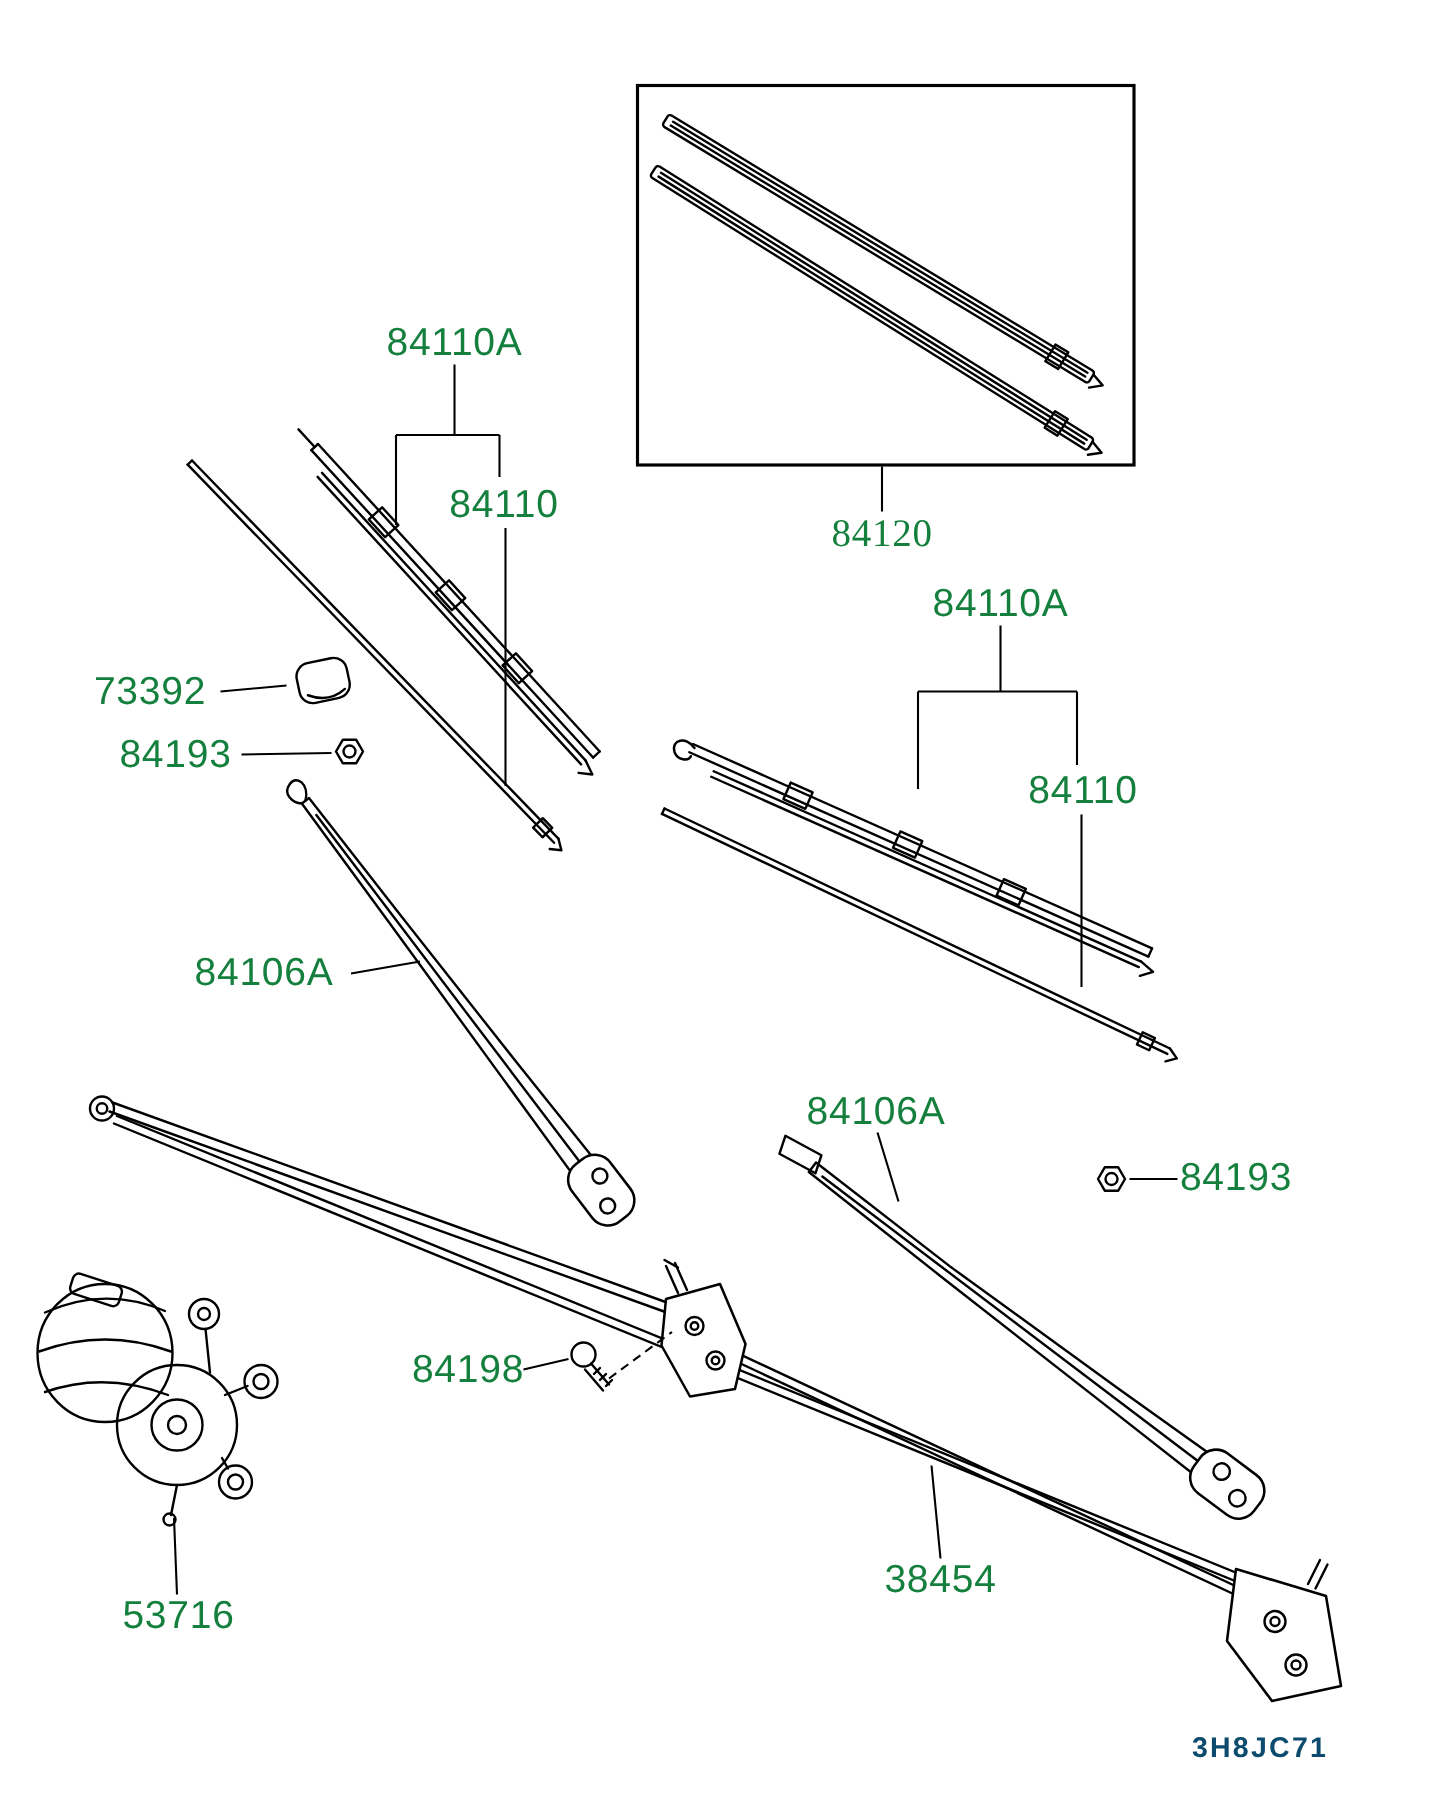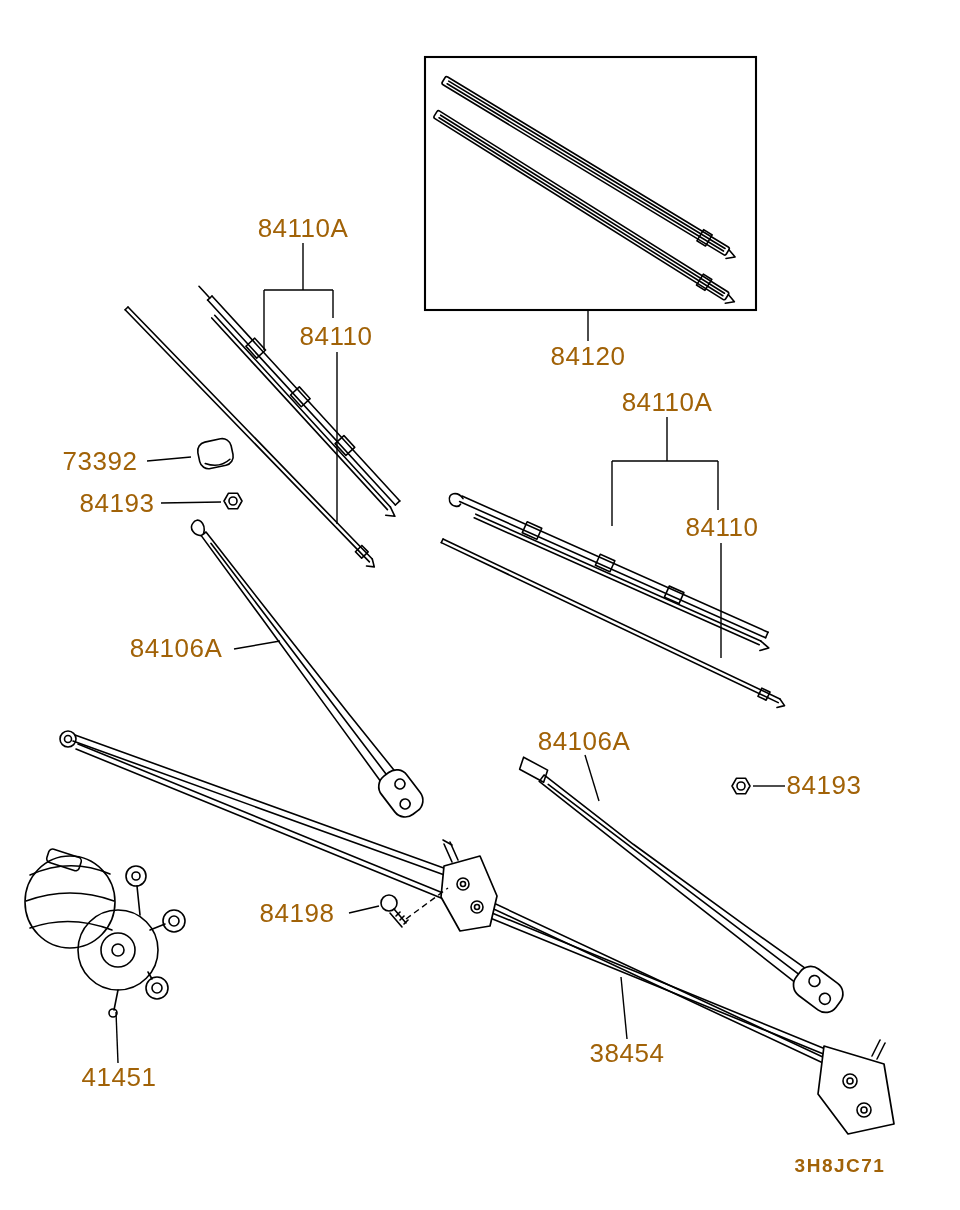--- a/index.html
+++ b/index.html
@@ -17,31 +17,31 @@
   }
   #artwork {
     position: absolute;
     left: 0;
     top: 0;
   }
   .part-label {
     position: absolute;
     transform: translate(-50%, -50%);
     font-size: 26px;
-    color: #a16207;
+    color: #15803d;
     white-space: nowrap;
     letter-spacing: 0.5px;
   }
   .diagram-code {
     position: absolute;
     transform: translate(-50%, -50%);
     font-size: 19px;
     font-weight: bold;
     letter-spacing: 1.5px;
-    color: #a16207;
+    color: #0c4a6e;
     white-space: nowrap;
   }
   .art   { fill: none; stroke: #000; stroke-width: 1.6; stroke-linecap: round; stroke-linejoin: round; }
   .thick { fill: none; stroke: #000; stroke-width: 2.1; }
   .plate { fill: #ffffff; stroke: #000; stroke-width: 1.7; stroke-linejoin: round; }
   .lead  { fill: none; stroke: #000; stroke-width: 1.4; }
   .dash  { fill: none; stroke: #000; stroke-width: 1.4; stroke-dasharray: 6 4; }
 </style>
 </head>
 <body>
@@ -243,37 +243,37 @@
       <line class="lead" x1="627" y1="1039" x2="621" y2="977"></line>
 
       <line class="lead" x1="118" y1="1063" x2="116" y2="1012"></line>
     </g>
   </svg>
 
   <div class="part-label" style="left:303px; top:228px;">84110A</div>
 
   <div class="part-label" style="left:336px; top:336px;">84110</div>
 
-  <div class="part-label" style="left:588px; top:356px;">84120</div>
+  <div class="part-label" style="left:588px; top:356px;font-family:Liberation Serif, serif;">84120</div>
 
   <div class="part-label" style="left:667px; top:402px;">84110A</div>
 
   <div class="part-label" style="left:722px; top:527px;">84110</div>
 
   <div class="part-label" style="left:100px; top:461px;">73392</div>
 
   <div class="part-label" style="left:117px; top:503px;">84193</div>
 
   <div class="part-label" style="left:176px; top:648px;">84106A</div>
 
   <div class="part-label" style="left:584px; top:741px;">84106A</div>
 
   <div class="part-label" style="left:824px; top:785px;">84193</div>
 
-  <div class="part-label" style="left:297px; top:913px;text-align:right;">84198</div>
+  <div class="part-label" style="left:312px; top:913px;text-align:right;">84198</div>
 
   <div class="part-label" style="left:627px; top:1053px;">38454</div>
 
-  <div class="part-label" style="left:119px; top:1077px;">41451</div>
+  <div class="part-label" style="left:119px; top:1077px;">53716</div>
 
   <div class="diagram-code" style="left:840px; top:1166px;">3H8JC71</div>
 
 </div>
 
 </body></html>

